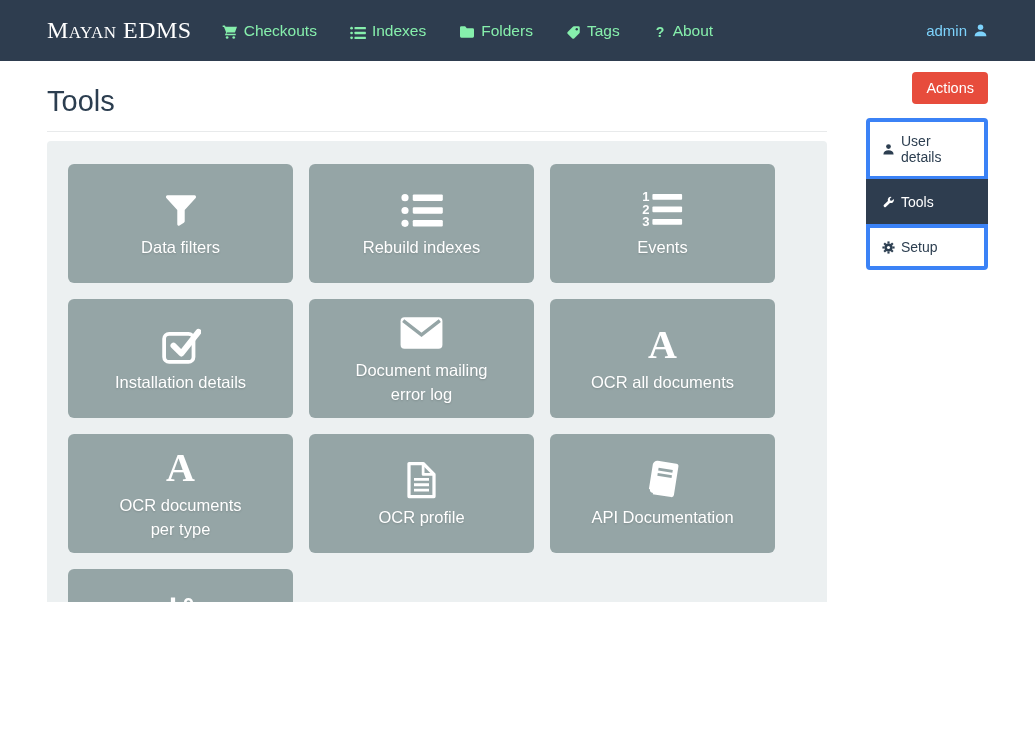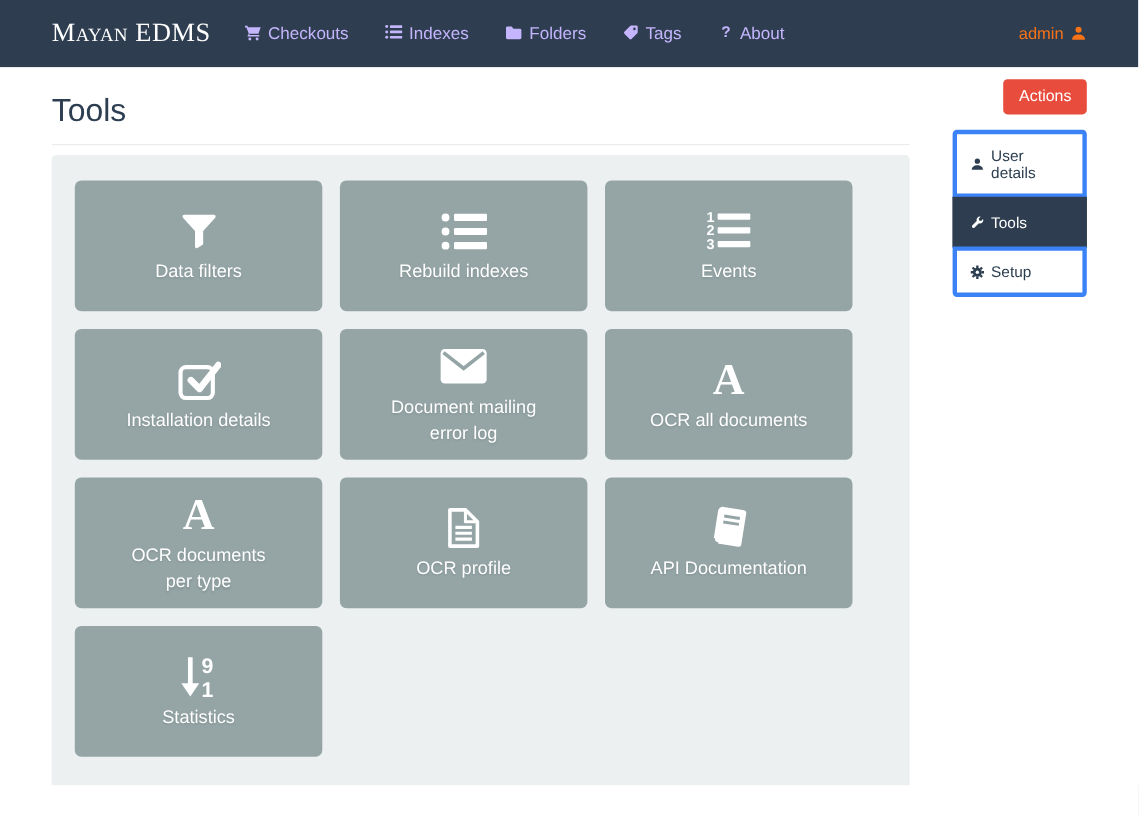--- a/index.html
+++ b/index.html
@@ -1,28 +1,28 @@
 <!DOCTYPE html>
 <html><head>
 <meta charset="utf-8">
 <style>
   html,body{margin:0;padding:0;background:#fff;}
-  .screen{width:1035px;height:714px;overflow:hidden;background:#fff;
+  .screen{width:1035px;height:602px;overflow:hidden;background:#fff;
           font-family:"Liberation Sans",sans-serif;position:relative;}
 
   
   .navbar{height:61px;background:#2e3d4f;display:flex;align-items:center;
           padding:0 47px;box-sizing:border-box;}
   .brand{font-family:"Liberation Serif",serif;font-variant:small-caps;
          font-size:24px;color:#fff;letter-spacing:.5px;margin-right:30px;
          cursor:pointer;white-space:nowrap;}
   .nav-items{display:flex;list-style:none;margin:0;padding:0;}
-  .nav-item{display:flex;align-items:flex-start;gap:6px;color:#c4b5fd;font-size:15.5px;
+  .nav-item{display:flex;align-items:flex-end;gap:6px;color:#86efac;font-size:15.5px;
             margin-right:33px;cursor:pointer;white-space:nowrap;}
-  .nav-user{margin-left:auto;display:flex;align-items:center;gap:6px;color:#f97316;
+  .nav-user{margin-left:auto;display:flex;align-items:center;gap:6px;color:#7dd3fc;
             font-size:15px;cursor:pointer;}
   .nav-icon{flex:none;}
 
   
   .content{display:flex;padding:0 47px;box-sizing:border-box;}
   .main{width:780px;flex:none;}
   .page-title{font-size:29px;font-weight:400;color:#2c3e50;margin:24px 0 0;}
   .title-rule{border:none;border-top:1px solid #e8eaeb;margin:13px 0 9px;}
   .panel{background:#ecf0f1;border-radius:4px;padding:23px 21px 36px;box-sizing:border-box;}
   .tile-grid{display:grid;grid-template-columns:repeat(3,225px);column-gap:31px;row-gap:16px;gap:16px;}

